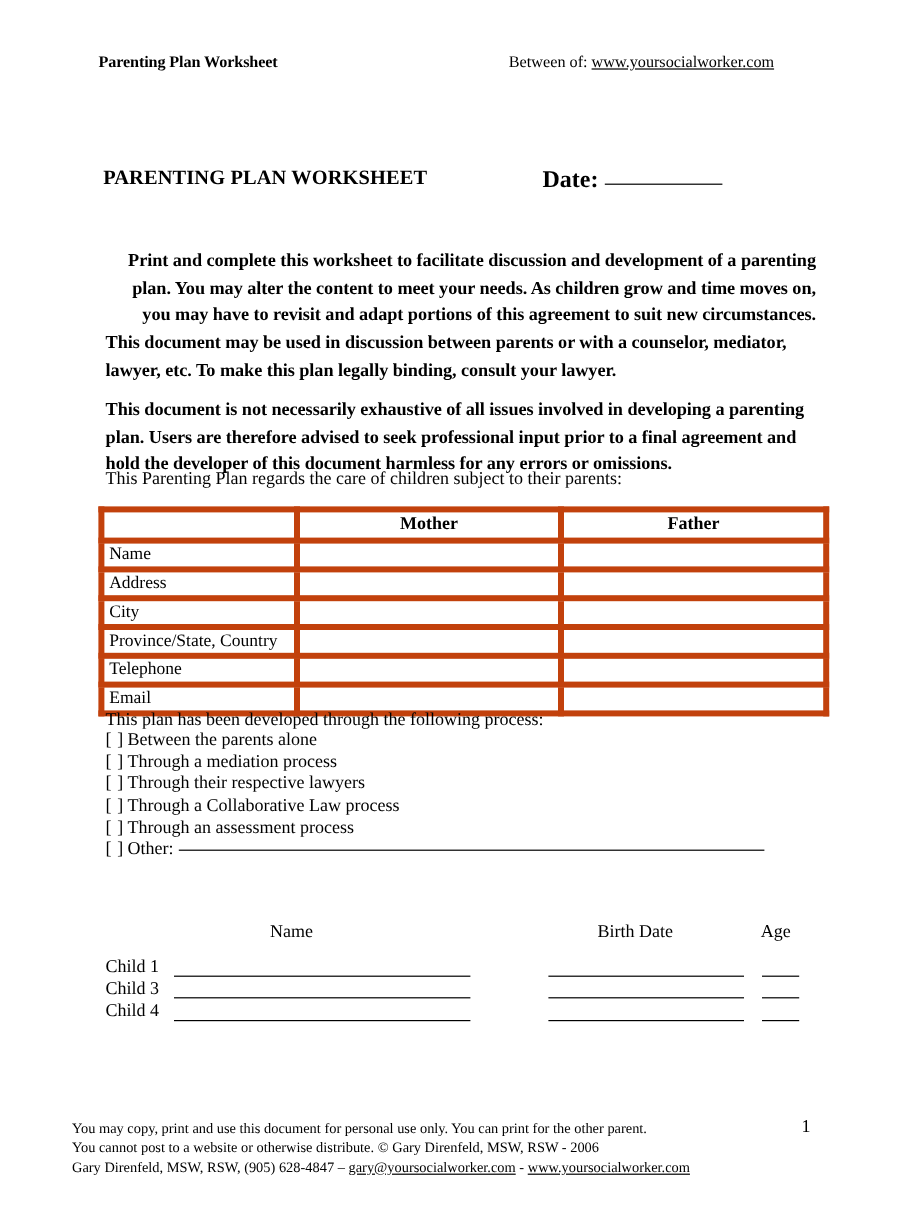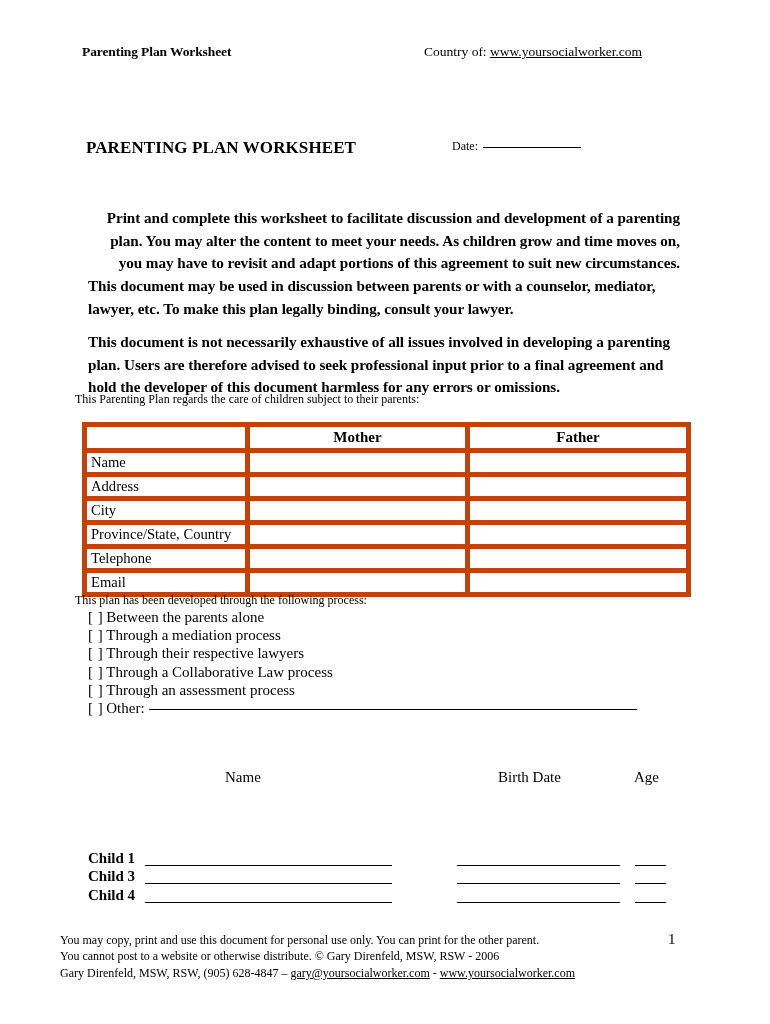--- a/index.html
+++ b/index.html
@@ -58,22 +58,22 @@
     left: 0; top: 0;
     font-size: 17px;
     font-weight: bold;
     letter-spacing: 0.1px;
     white-space: nowrap;
   }
   .date-group {
     position: absolute;
     left: 366px;
     top: 1px;
-    font-size: 12px;
-    font-weight: normal;
+    font-size: 20px;
+    font-weight: bold;
     white-space: nowrap;
   }
   .date-rule {
     display: inline-block;
     width: 98px;
     border-bottom: 1.6px solid #000;
     margin-left: 5px;
     vertical-align: 2px;
   }
 
@@ -88,22 +88,22 @@
     text-align: left;
     letter-spacing: -0.05px;
   }
   #para1 { top: 192px; text-align: right; }
   #para2 { top: 260px; }
   #para3 { top: 316px; }
 
   
   .plain-line {
     position: absolute;
-    left: 75px;
-    font-size: 12px;
+    left: 88px;
+    font-size: 15px;
     line-height: 20px;
     white-space: nowrap;
   }
   #lead-parents { top: 389px; }
   #lead-process { top: 590px; }
   #lead-children { top: 733px; }
 
   
   .parents-table {
     position: absolute;
@@ -169,24 +169,23 @@
     font-size: 15px;
     white-space: nowrap;
   }
   #ch-name  { left: 225px; }
   #ch-birth { left: 498px; }
   #ch-age   { left: 634px; }
 
   .child-rows {
     position: absolute;
     left: 88px;
-    top: 850px;
+    top: 798px;
     width: 600px;
     font-size: 15px;
-    font-weight: bold;
   }
   .child-row {
     position: relative;
     height: 18.4px;
     white-space: nowrap;
   }
   .child-row .cr-label {
     position: absolute;
     left: 0;
     top: 0;
@@ -232,21 +231,21 @@
   }
 </style>
 </head>
 <body>
 
 <div class="page">
 
   <div class="run-header">
     <span class="rh-left">Parenting Plan Worksheet</span>
     <span class="rh-right">
-      <span>Country of:</span>
+      <span>Between of:</span>
       <span class="u">www.yoursocialworker.com</span>
     </span>
   </div>
 
   <div class="title-row">
     <span class="doc-title">PARENTING PLAN WORKSHEET</span>
     <span class="date-group">
       <span>Date:</span><span class="date-rule"></span>
     </span>
   </div>

